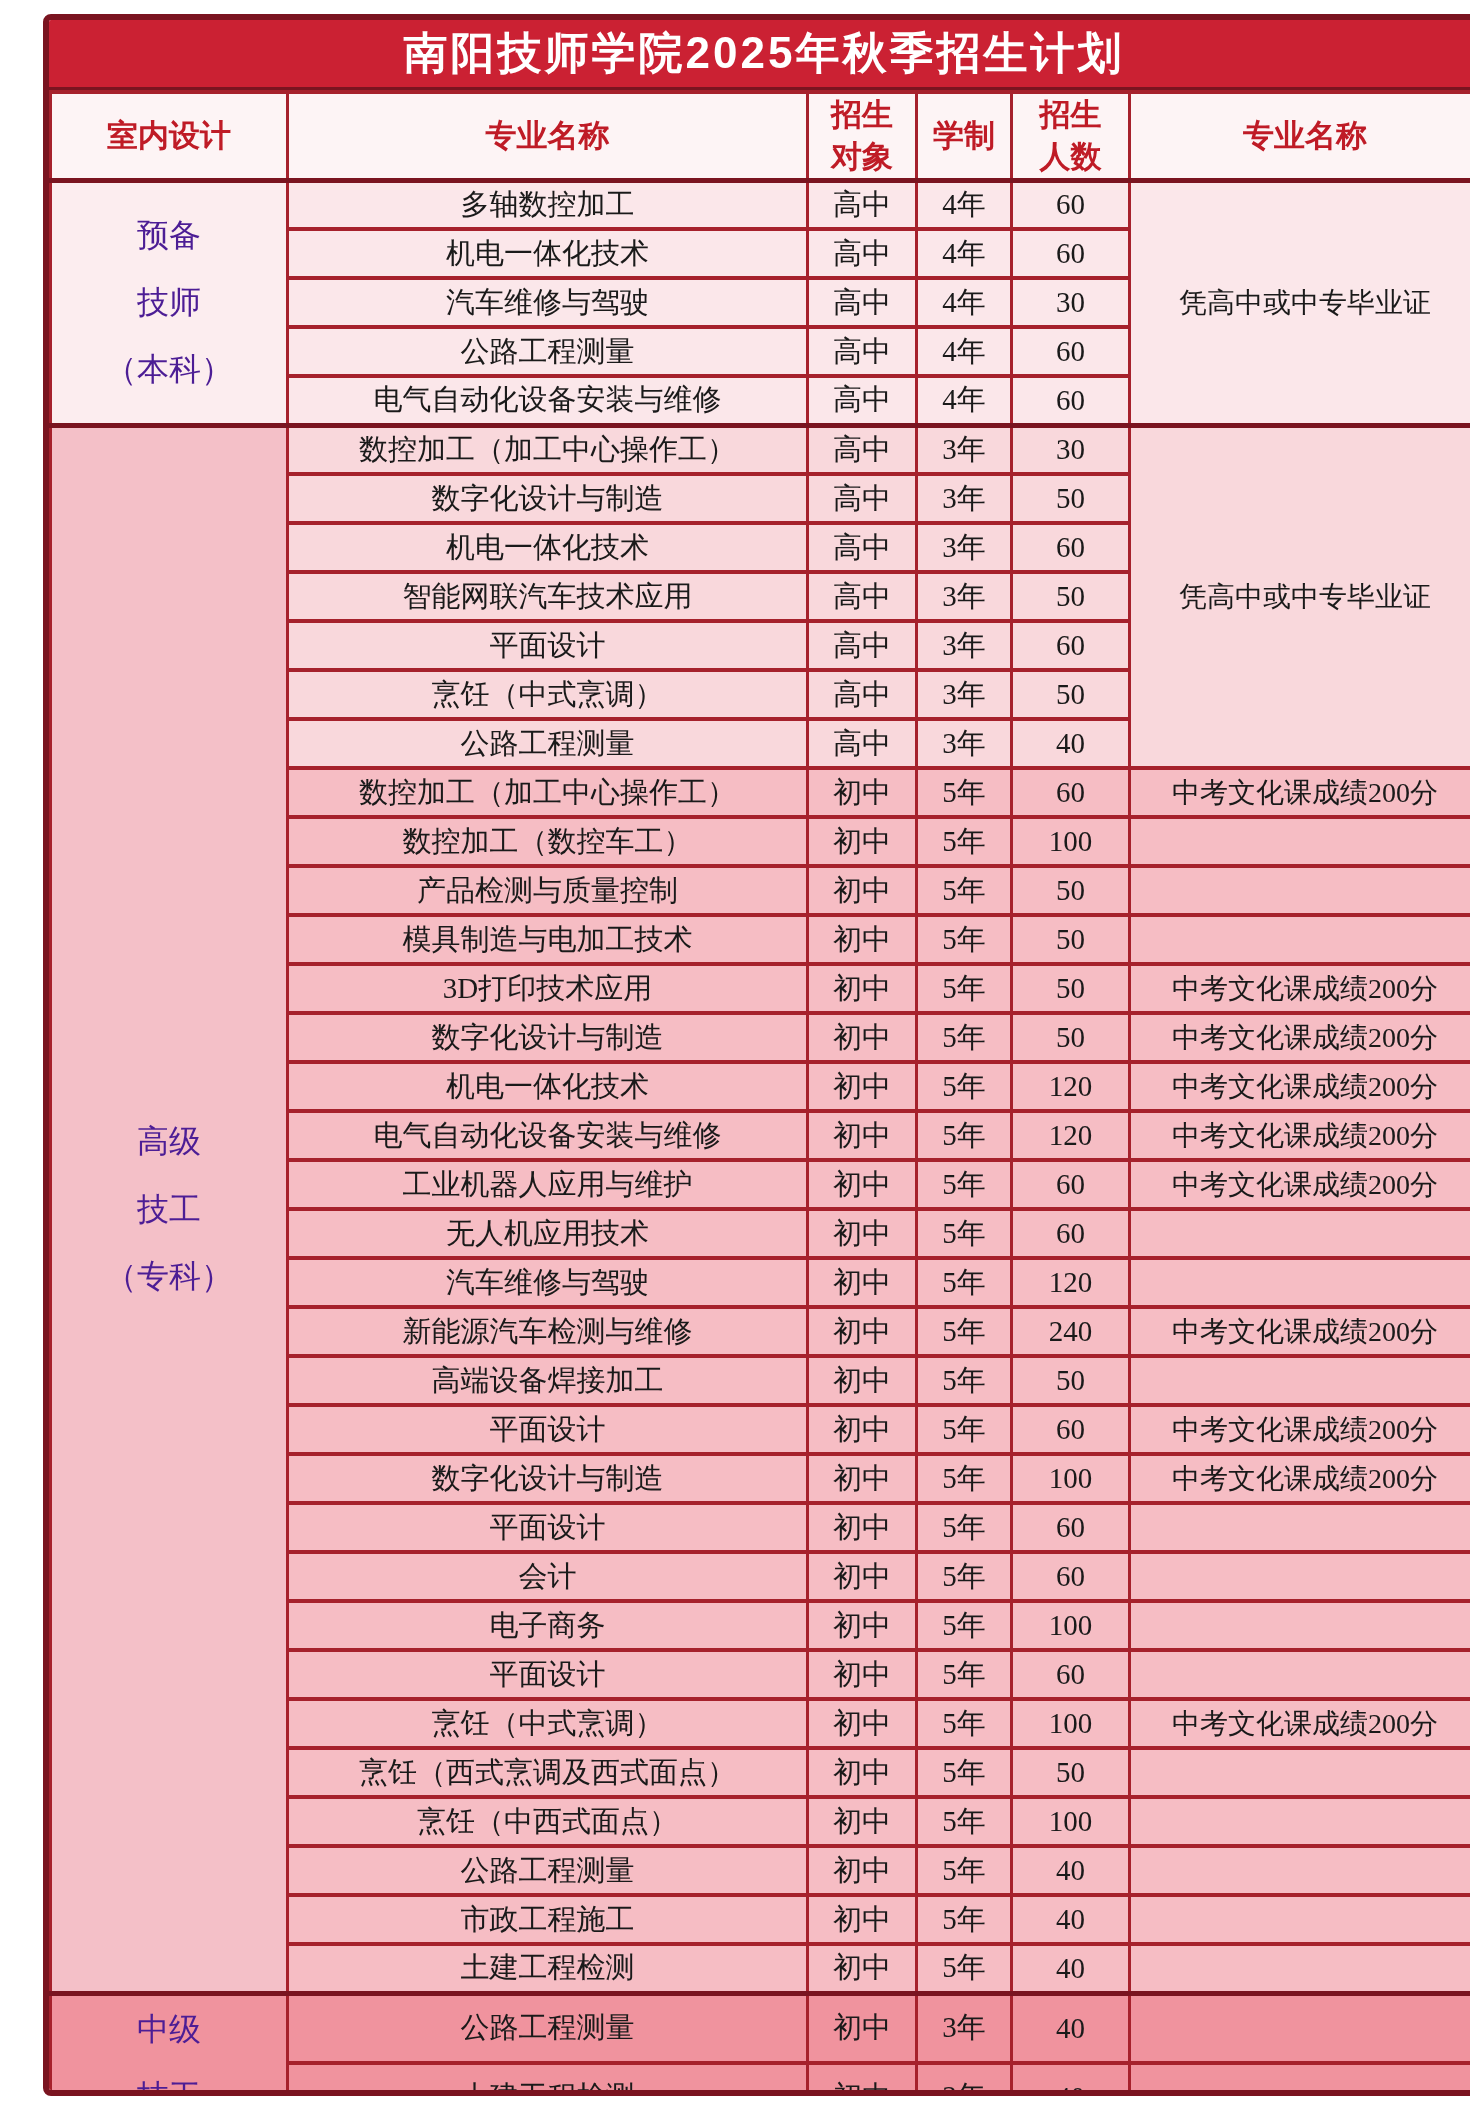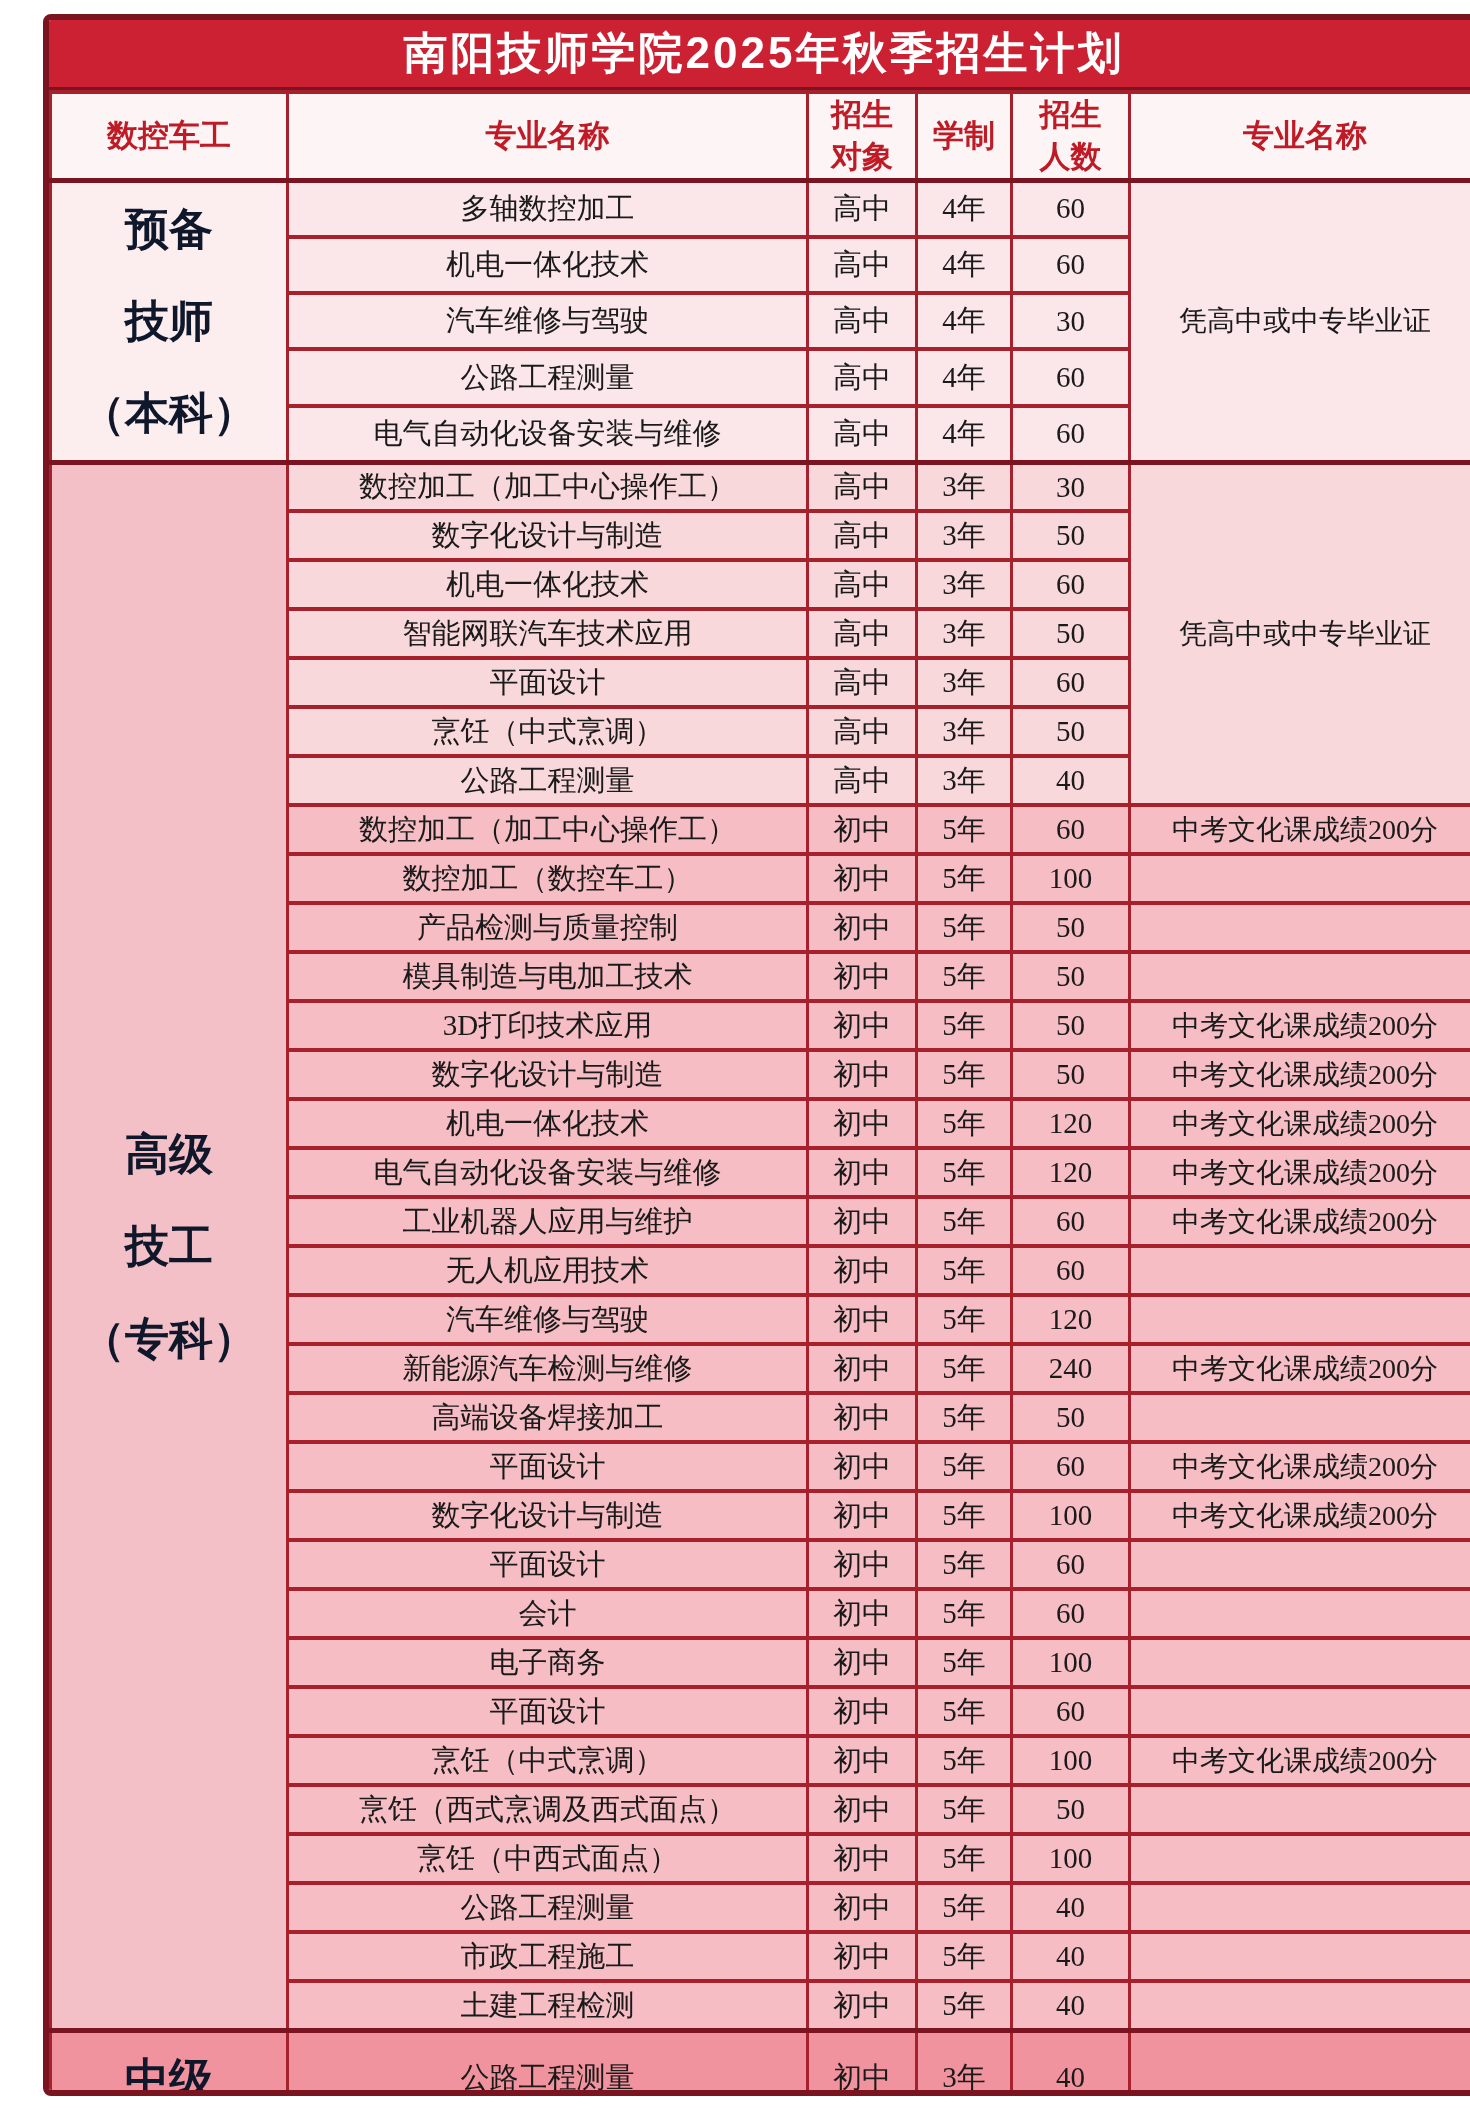--- a/index.html
+++ b/index.html
@@ -45,21 +45,21 @@
     color:var(--header-text);font-size:31px;font-weight:bold;
     white-space:pre-line;line-height:1.35;
     font-family:"Liberation Sans",sans-serif;
   }
   tbody td,tbody th{
     font-family:"Liberation Serif",serif;
     font-size:29px;font-weight:normal;height:49px;
   }
   tbody th.lv-cell{
     font-family:"Liberation Sans",sans-serif;
-    font-size:44px;font-weight:bold;color:#0f172a;line-height:2.1;
+    font-size:32px;font-weight:normal;color:#4c1d95;line-height:2.1;
   }
   td.cond-cell{font-size:28px;}
   
   tr.r-s0g0 td{background:var(--s1-row-bg);}
   th.lv-s0{background:var(--s1-level-bg);}
   tr.r-s1g0 td{background:var(--s2-hs-row-bg);}
   tr.r-s1g1 td{background:var(--s2-jr-row-bg);}
   th.lv-s1{background:var(--s2-level-bg);}
   tr.r-s2g0 td{background:var(--s3-row-bg);}
   th.lv-s2{background:var(--s3-row-bg);}
@@ -75,21 +75,21 @@
       <colgroup>
         <col style="width:237px">
           <col style="width:520px">
           <col style="width:109px">
         <col style="width:95px">
           <col style="width:118px">
           <col style="width:351px">
       </colgroup>
       <thead>
         <tr>
-          <th>数控车工</th>
+          <th>室内设计</th>
           <th>专业名称</th>
           <th>招生
 对象</th>
           <th>学制</th>
           <th>招生
 人数</th>
           <th>专业名称</th>
         </tr>
       </thead>
       <tbody>

